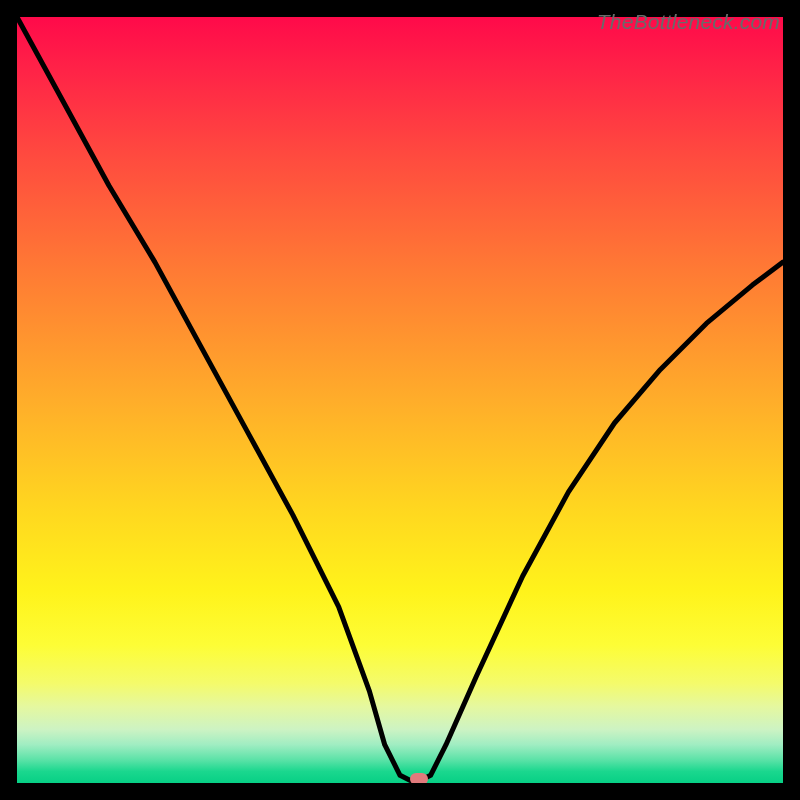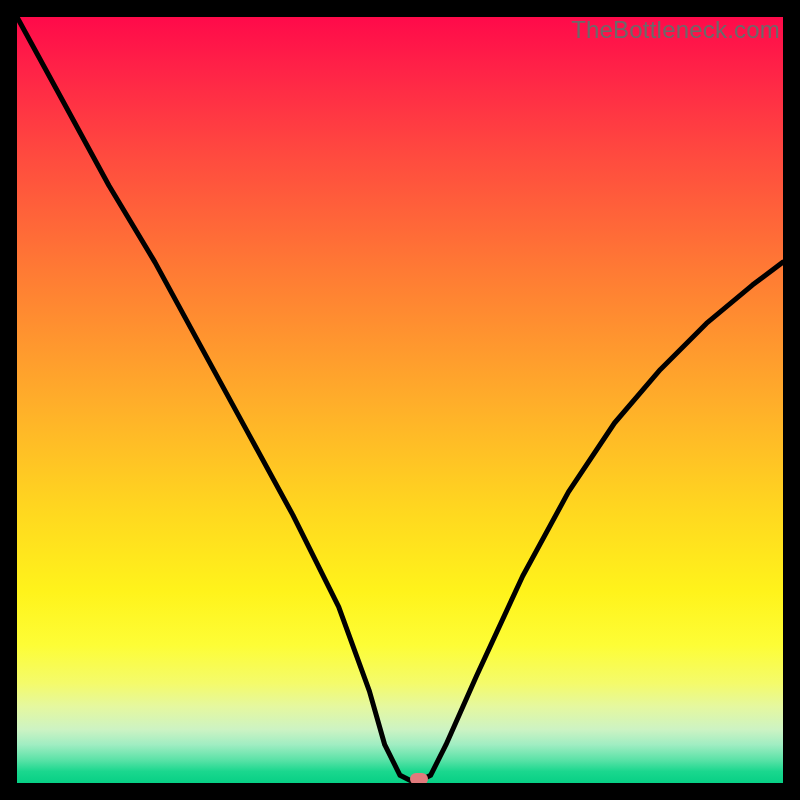--- a/index.html
+++ b/index.html
@@ -42,27 +42,28 @@
       #e5f89f 90%,
       #cdf3c3 93%,
       #a0edc2 95%,
       #5ae2a7 97%,
       #1ad78e 98.5%,
       #07d085 100%
     );
   }
   .watermark {
     position: absolute;
-    top: 16px;
+    top: 10px;
     right: 20px;
     color: #6a6a6a;
-    font-size: 24px;
+    font-size: 21px;
     font-weight: 400;
     letter-spacing: 0.2px;
     user-select: none;
+    font-style: italic;
   }
   svg.curve {
     position: absolute;
     inset: 0;
   }
   .marker {
     position: absolute;
     width: 18px;
     height: 12px;
     border-radius: 6px;

